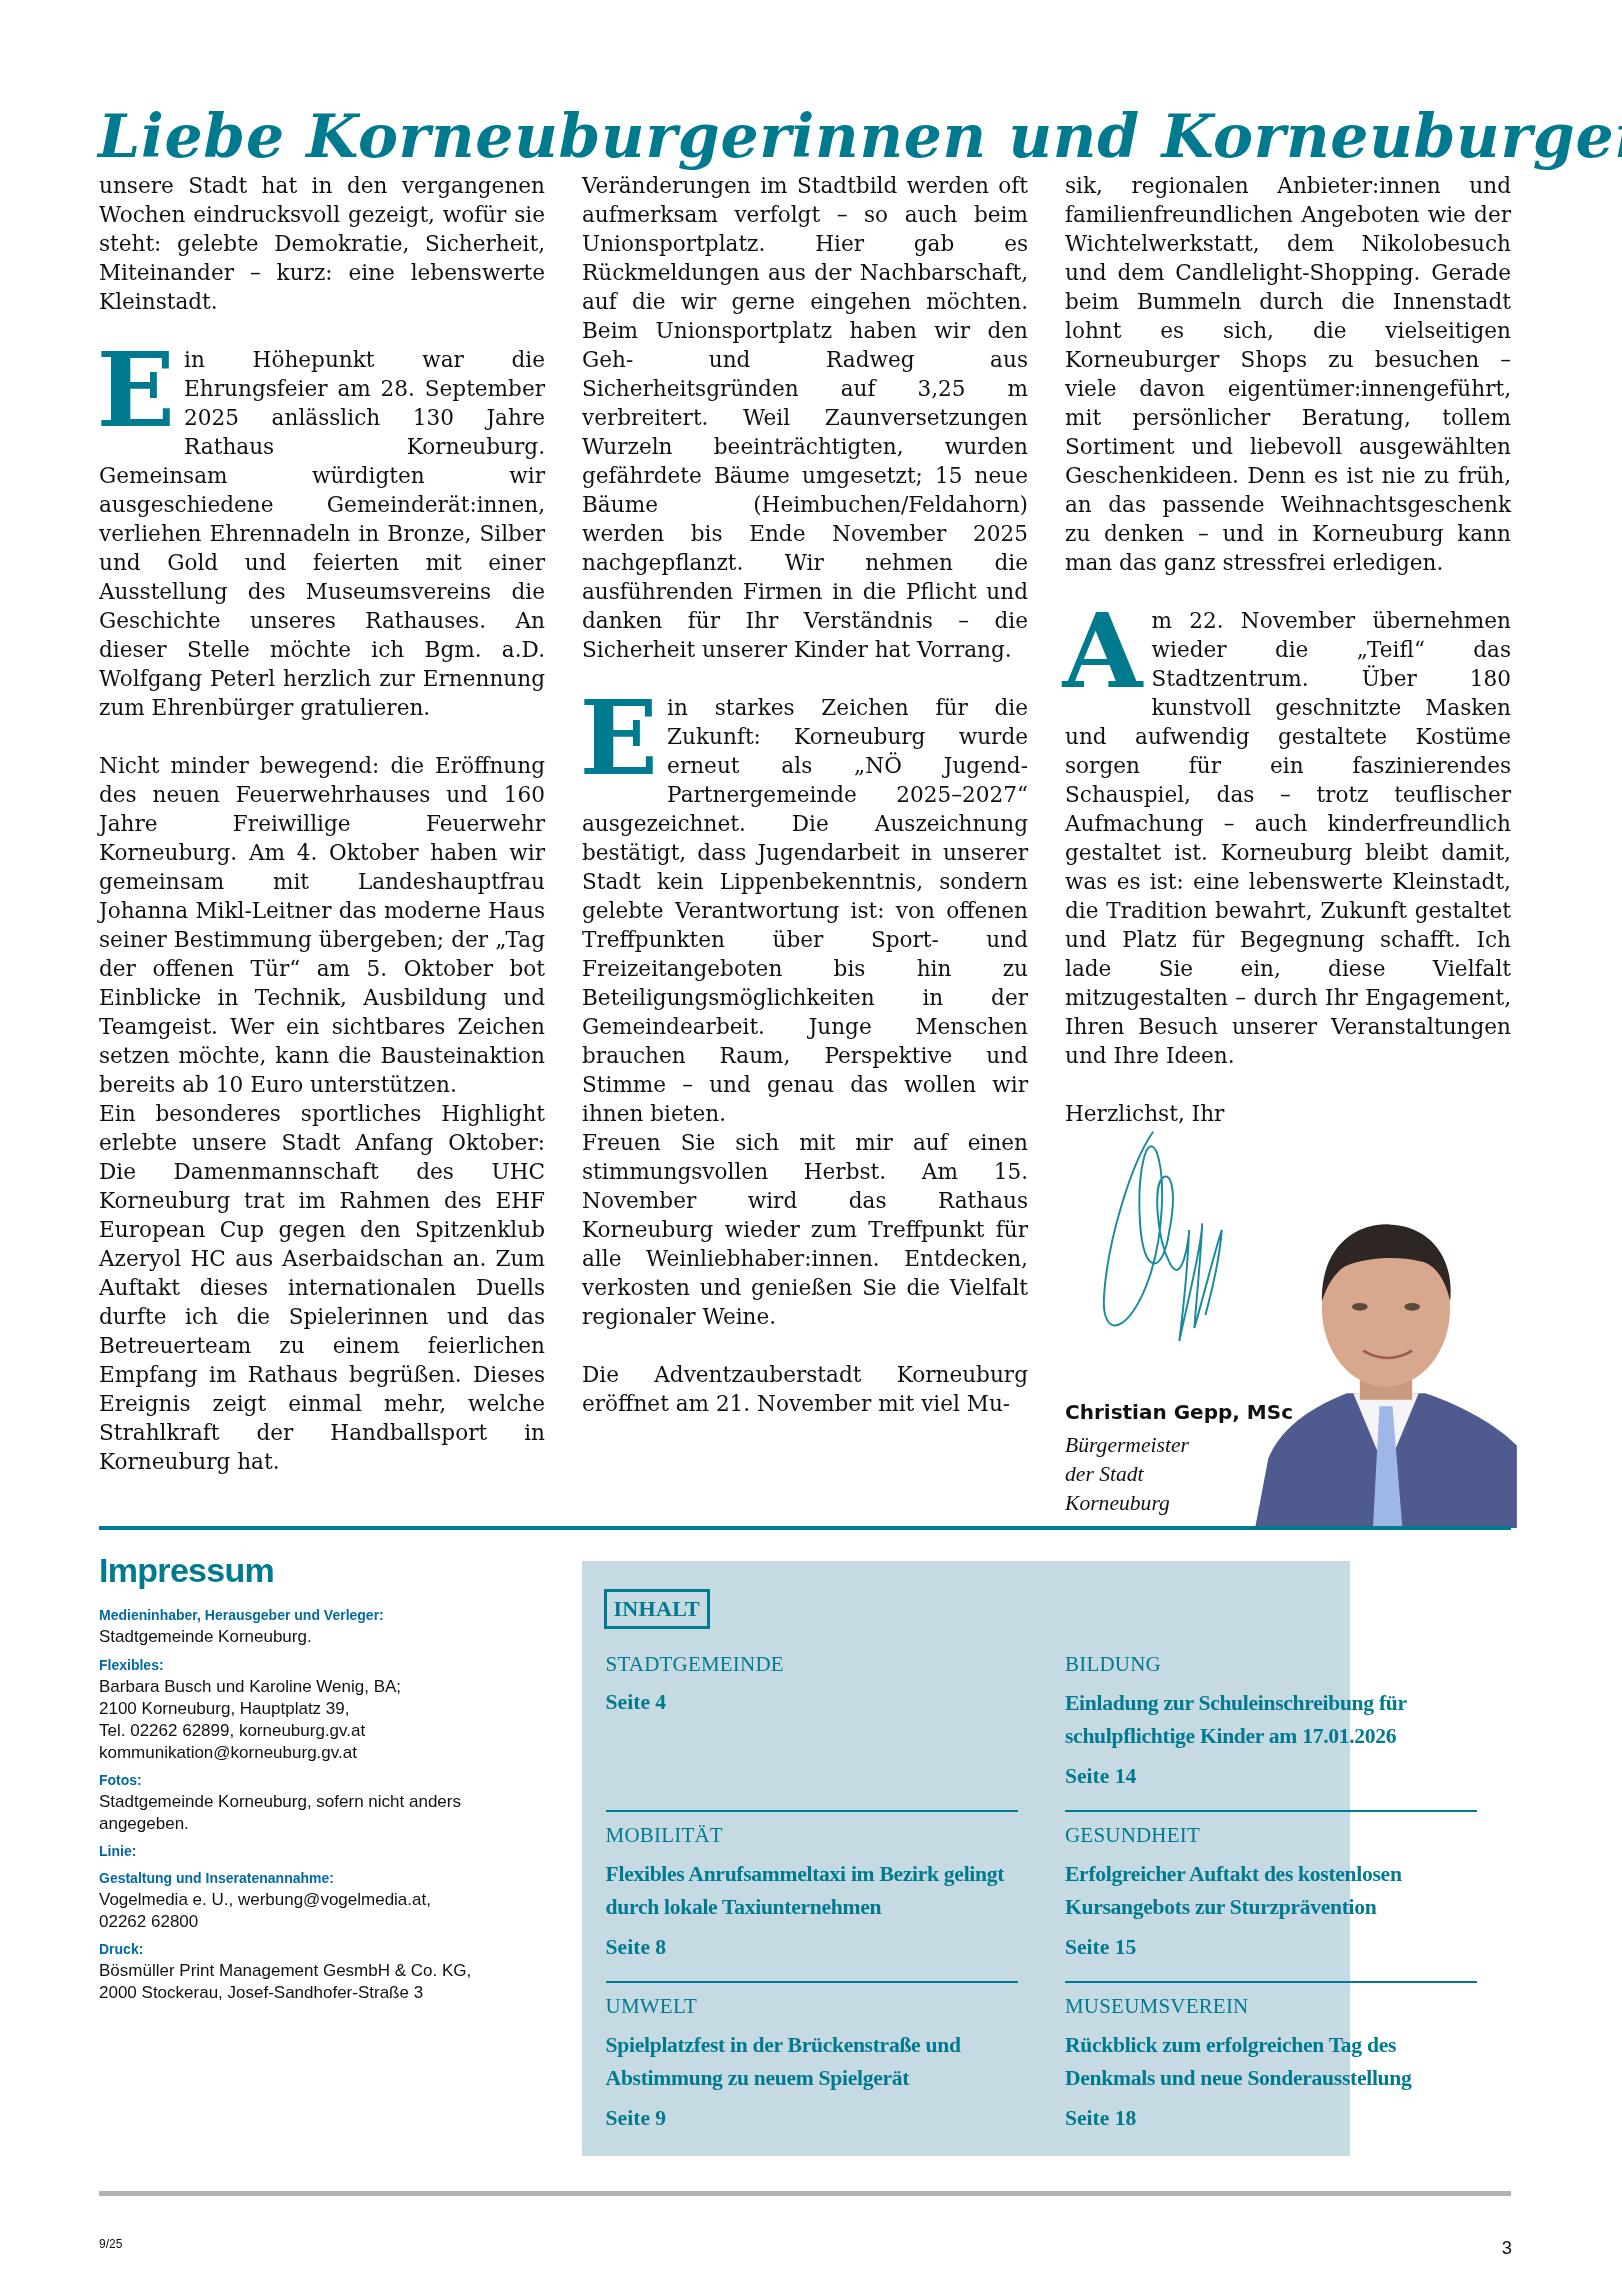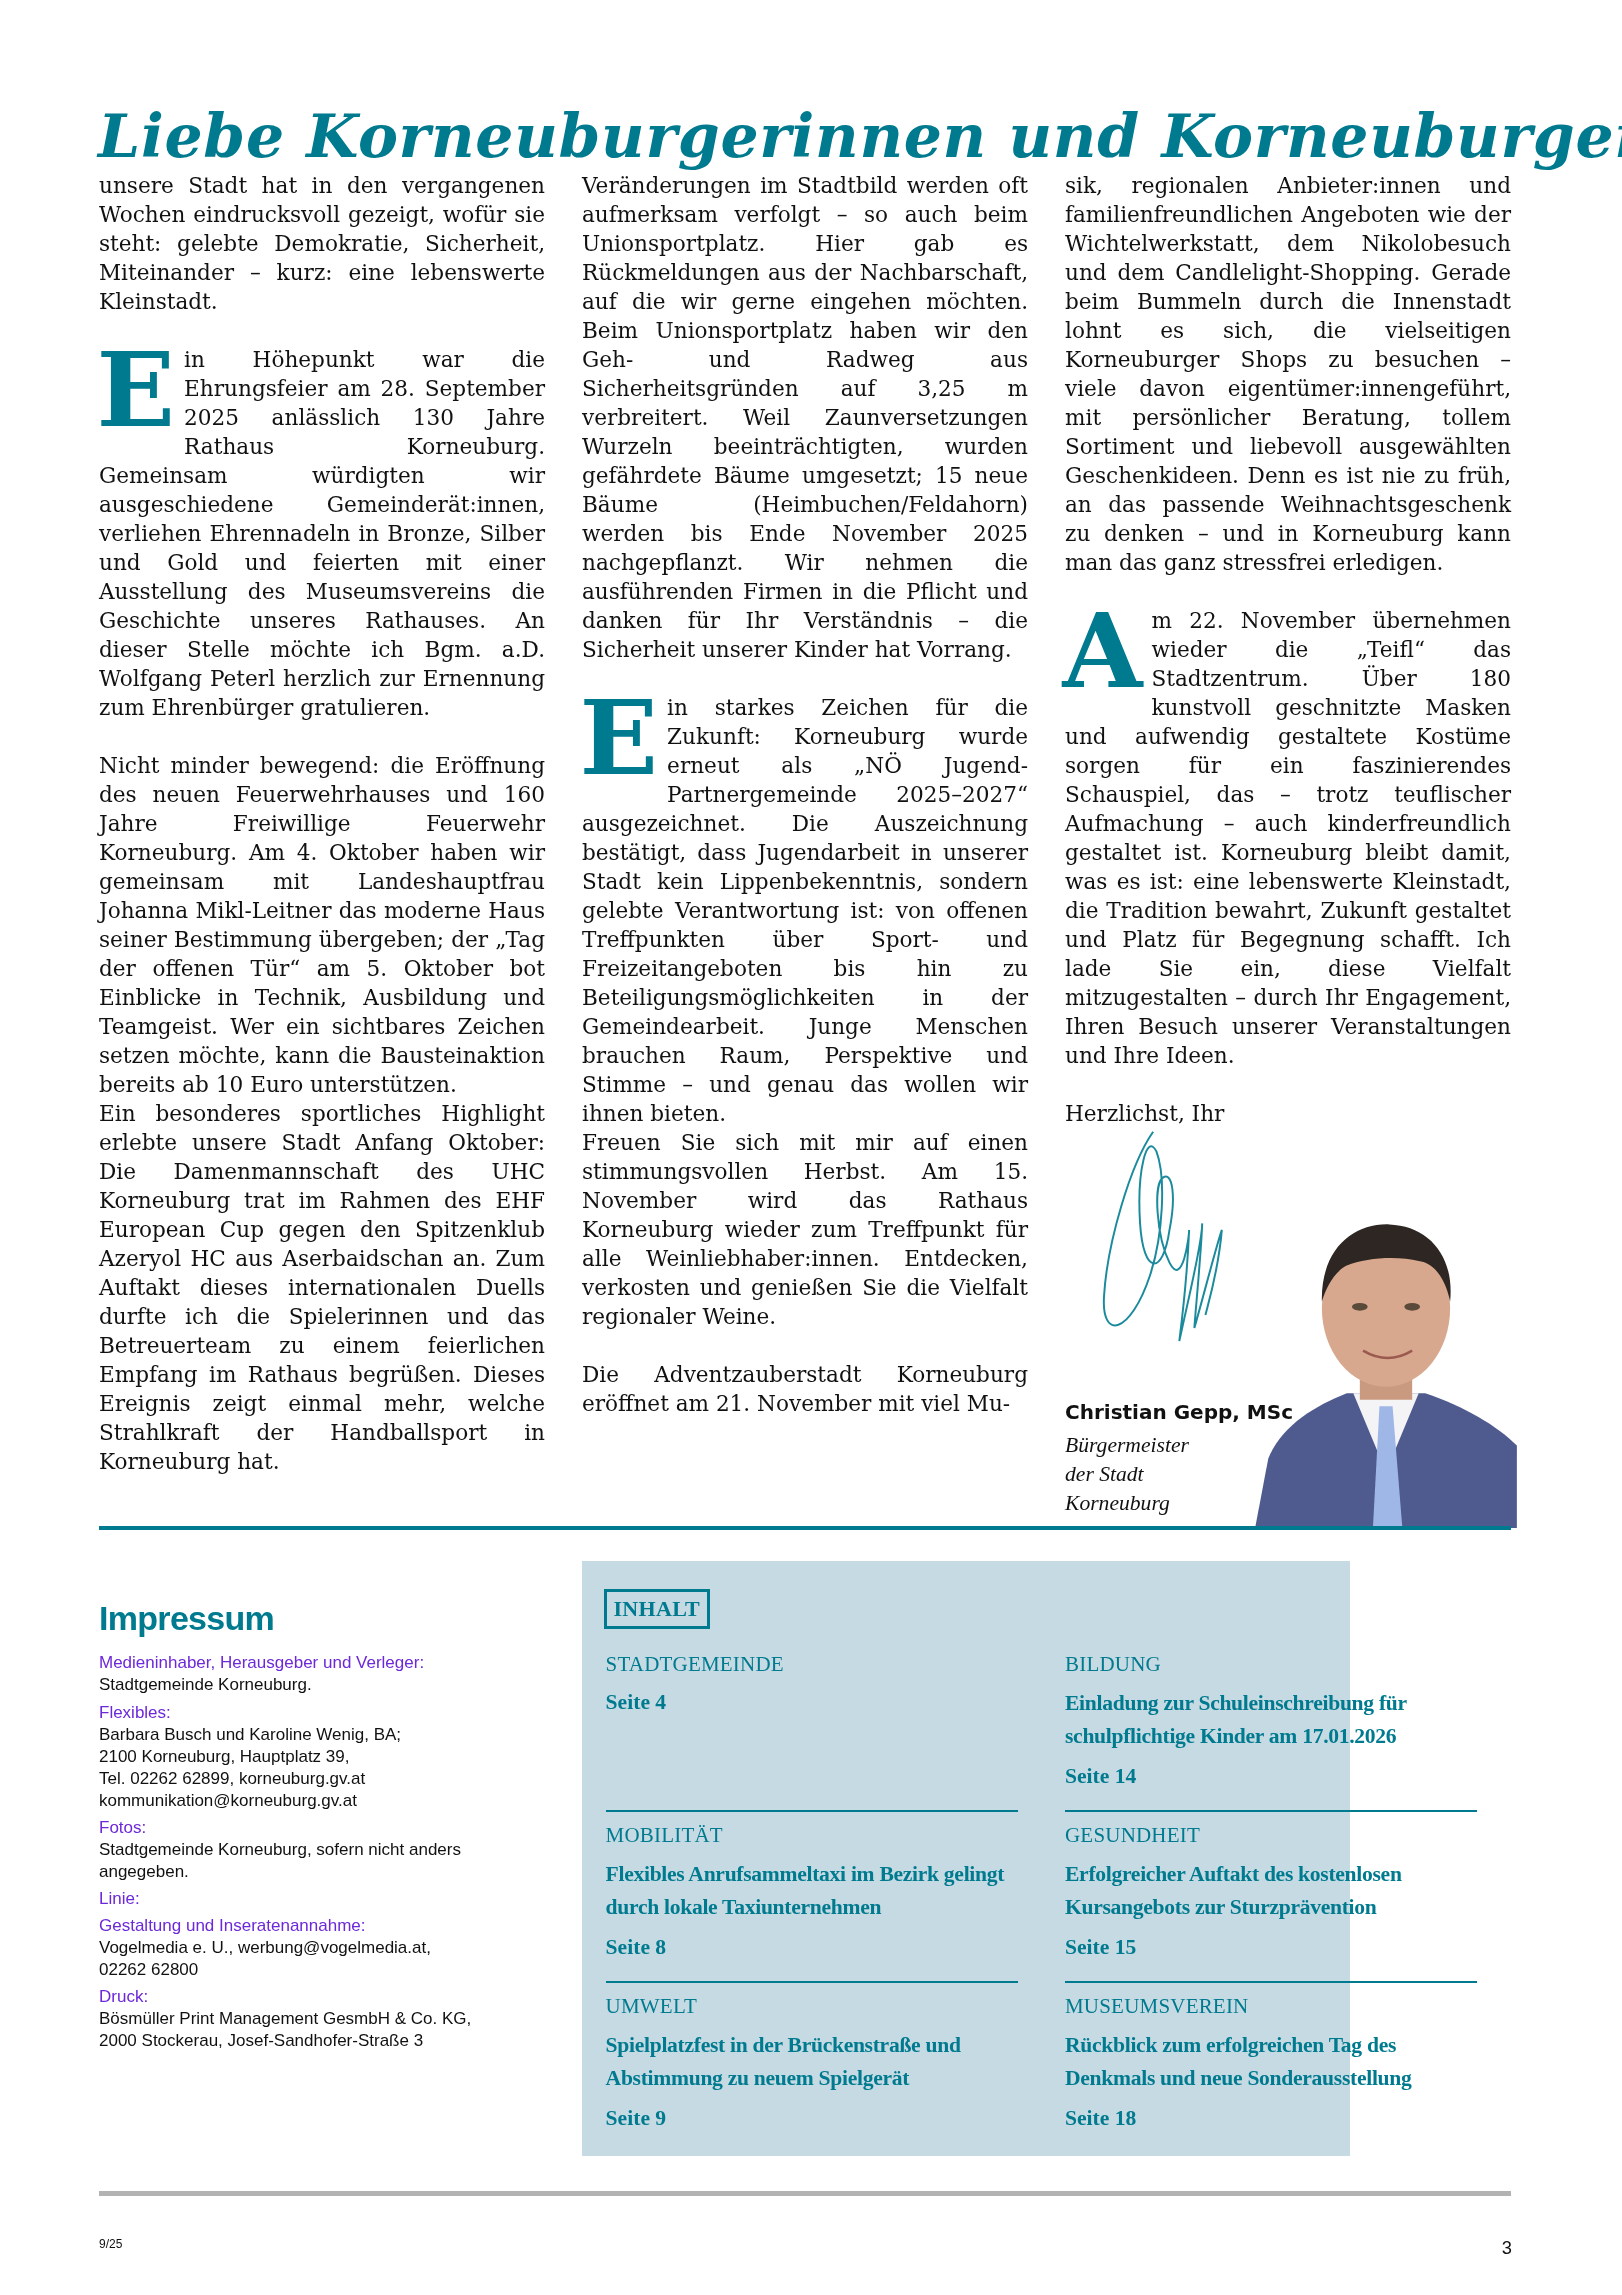--- a/index.html
+++ b/index.html
@@ -11,23 +11,23 @@
   .col1 { left:99px; }
   .col2 { left:582px; }
   .col3 { left:1065px; }
   .dropcap { float:left; font-family:"DejaVu Serif", serif; font-weight:bold; font-size:103px; line-height:84px; color:#007a8f; margin:2.6px 9.2px 0 -2.6px; height:85px; }
   .signature-area { position:absolute; left:1065px; top:1112px; width:458px; height:419px; }
   .signature { position:absolute; left:26px; top:13px; width:157px; height:236px; }
   .sig-name { position:absolute; left:0; top:288px; font-family:"DejaVu Sans", sans-serif; font-weight:bold; font-size:20px; color:#111; }
   .sig-role { position:absolute; left:0; top:319px; font-family:Liberation Serif, serif; font-style:italic; font-size:21.6px; line-height:29px; color:#111; }
   .portrait { position:absolute; left:190px; top:98px; width:262px; height:318px; }
   .teal-rule { position:absolute; left:99px; top:1526px; width:1412px; height:3.9px; background:#007a8f; }
-  .impressum { position:absolute; left:99px; top:1551px; width:452px; font-family:"Liberation Sans", sans-serif;margin-top:48px; }
+  .impressum { position:absolute; left:99px; top:1551px; width:452px; font-family:"Liberation Sans", sans-serif; }
   .impressum h2 { margin:0 0 14.4px 0; font-size:34px; line-height:39px; font-weight:bold; color:#007a8f; letter-spacing:-0.7px; }
-  .imp-label { font-size:17px; line-height:22px; font-weight:normal; color:#6d28d9; margin-top:5.2px; }
+  .imp-label { font-size:14px; line-height:22px; font-weight:bold; color:#0369a1; margin-top:5.2px; }
   .imp-text { font-size:17px; line-height:22px; color:#111; white-space:pre-line; }
   .inhalt { position:absolute; left:582px; top:1561px; width:768px; height:595px; background:#c5dae3; font-family:Liberation Serif, serif; color:#007a8f; }
   .inhalt-badge { position:absolute; left:22px; top:27.5px; border:3.3px solid #007a8f; padding:2.6px 6.5px; font-weight:bold; font-size:22px; line-height:29px; letter-spacing:0.3px; }
   .toc-col { position:absolute; top:80px; width:412px; }
   .toc-col.left { left:23.6px; }
   .toc-col.right { left:483px; }
   .toc-item { height:171px; border-bottom:2px solid #007a8f; box-sizing:border-box; padding-top:9.2px; }
   .toc-item:last-child { border-bottom:none; }
   .toc-cat { font-size:21px; line-height:29px; text-transform:uppercase; letter-spacing:0.2px; }
   .toc-title { font-size:21.6px; line-height:33px; font-weight:bold; margin-top:7.9px; letter-spacing:-0.3px; }

